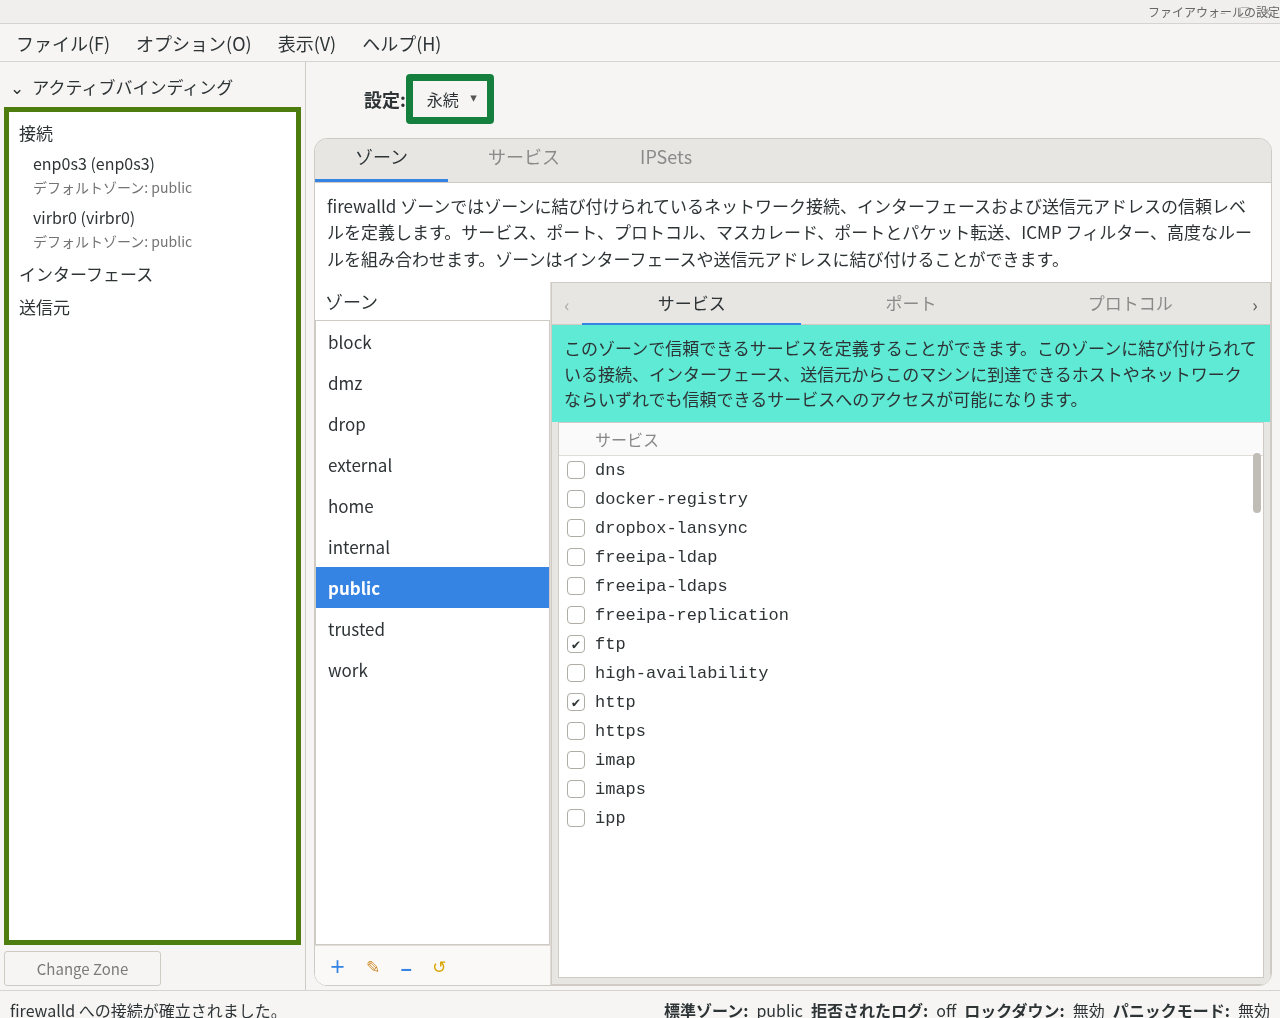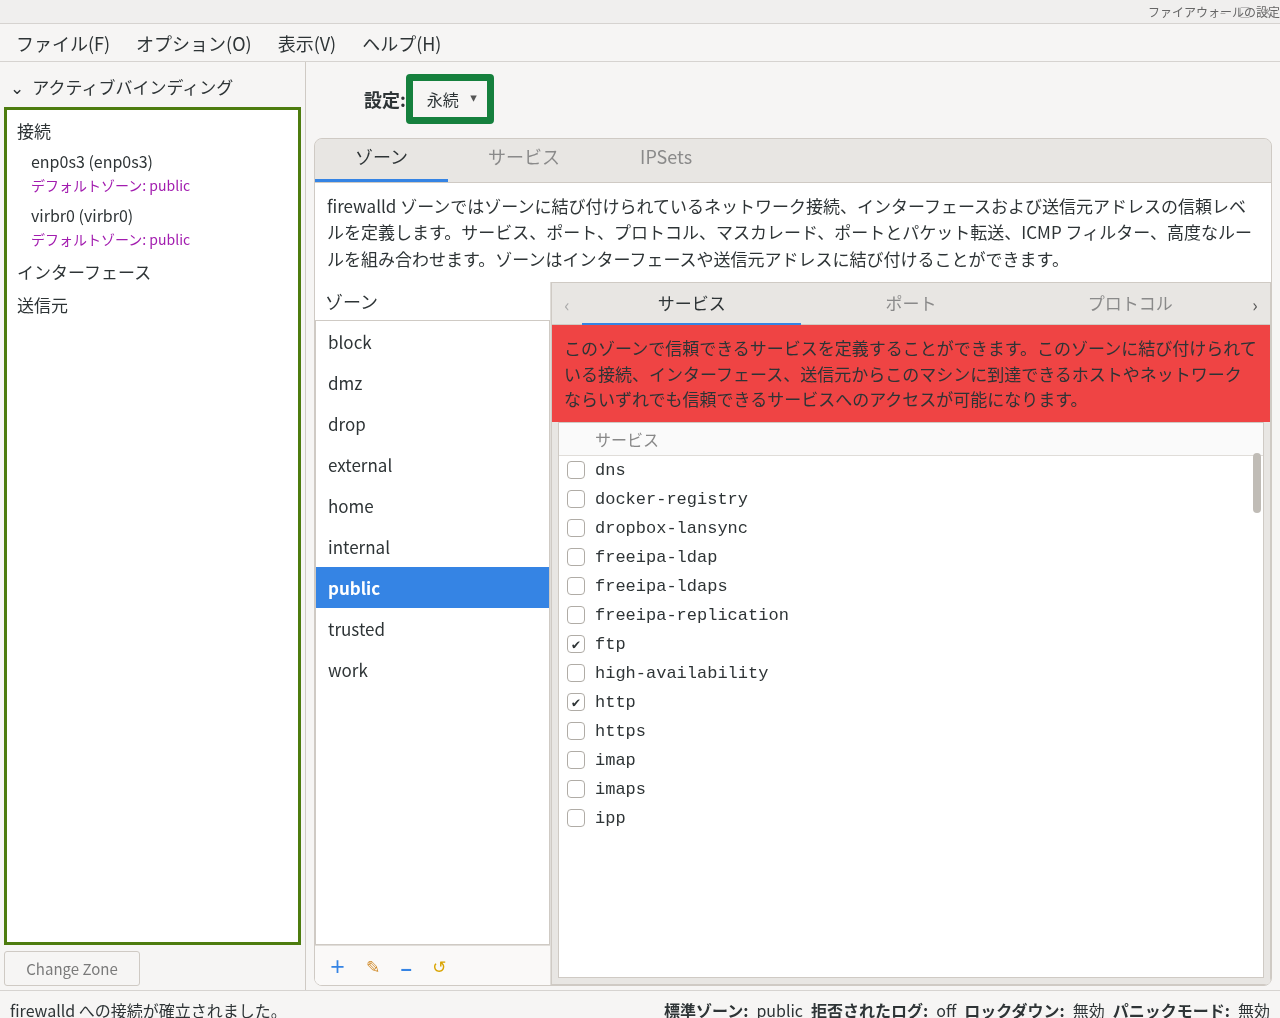--- a/index.html
+++ b/index.html
@@ -52,47 +52,47 @@
     display: flex;
     flex-direction: column;
     padding: 4px;
   }
   .expander-header {
     display: flex; align-items: center; gap: 8px;
     padding: 8px 6px;
     font-size: 17px;
   }
   .tree {
-    border: 3px solid #4d7c0f;
+    border: 5px solid #4d7c0f;
     background: #fff;
     flex: 1;
     overflow: auto;
     padding: 4px 0;
   }
   .tree .th {
     font-weight: normal;
     padding: 4px 10px;
     font-size: 17px;
   }
   .tree .titem {
     padding: 2px 24px;
     font-size: 16px;
   }
   .tree .tsub {
     padding: 0 24px 6px;
     font-size: 14px;
-    color: #a21caf;
+    color: #737373;
   }
   .change-zone {
     margin-top: 6px;
     padding: 6px 10px;
     border: 1px solid #cfcac4;
     background: #f6f5f4;
     color: #7a7a7a;
-    width: 136px;
+    width: 157px;
     border-radius: 3px;
     font-size: 15px;
     text-align: center;
   }
   .right-pane {
     flex: 1;
     display: flex;
     flex-direction: column;
     padding: 10px 8px 4px 8px;
     gap: 8px;
@@ -110,21 +110,21 @@
     background: #f6f5f4;
     position: relative;
     font-size: 16px;
   }
   .dropdown::after {
     content: "▾"; position: absolute; right: 10px; top: 6px; color: #555; font-size: 13px;
   }
   .notebook {
     border: 1px solid #cfcac4;
     background: #e8e6e3;
-    border-radius: 8px;
+    border-radius: 13px;
     overflow: hidden;
     display: flex;
     flex-direction: column;
     flex: 1;
   }
   .tabstrip {
     display: flex;
     background: #e8e6e3;
     border-bottom: 1px solid #cfcac4;
     height: 44px;
@@ -214,21 +214,21 @@
     padding: 8px 0;
     font-size: 17px;
     color: #8a8a8a;
     border-bottom: 3px solid transparent;
   }
   .innertabs .itab.active {
     color: #2e3436;
     border-bottom: 3px solid #3584e4;
   }
   .service-desc {
-    background: #ef4444;
+    background: #5eead4;
     padding: 10px 12px;
     font-size: 17px;
     line-height: 1.5;
   }
   .service-table-wrap {
     flex: 1;
     margin: 0 6px 6px 6px;
     border: 1px solid #cfcac4;
     background: #fff;
     overflow: hidden;

